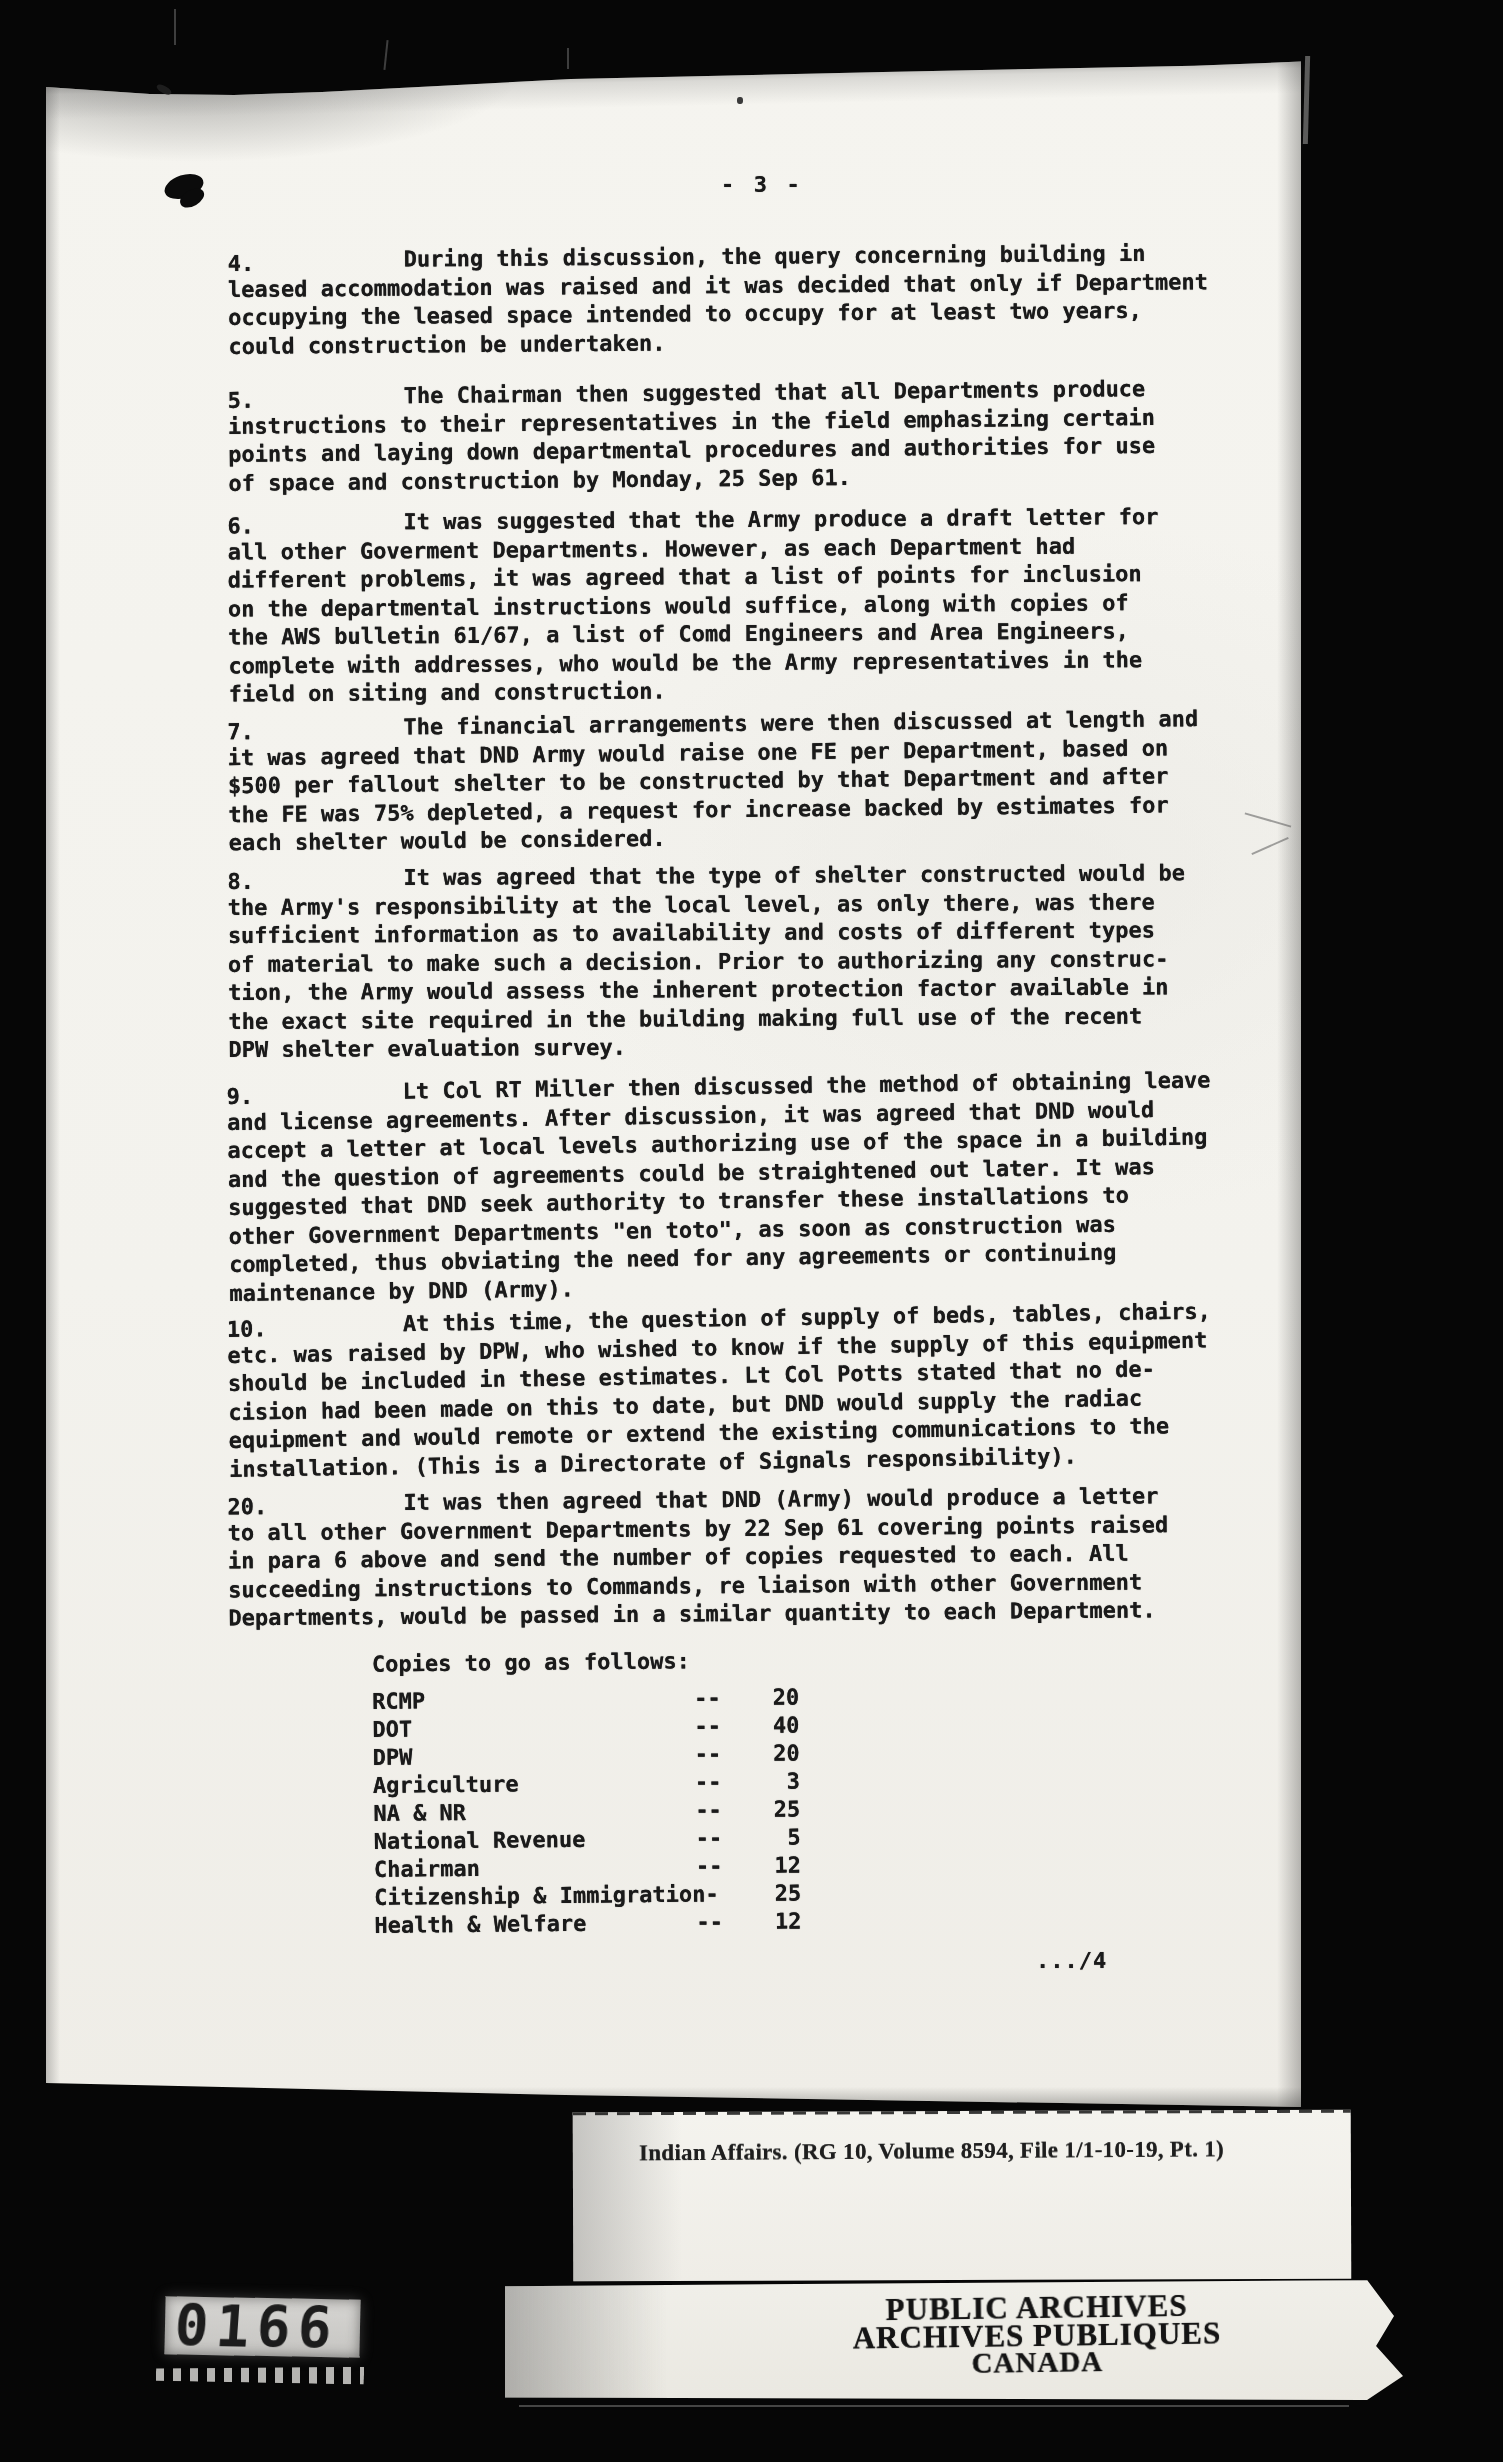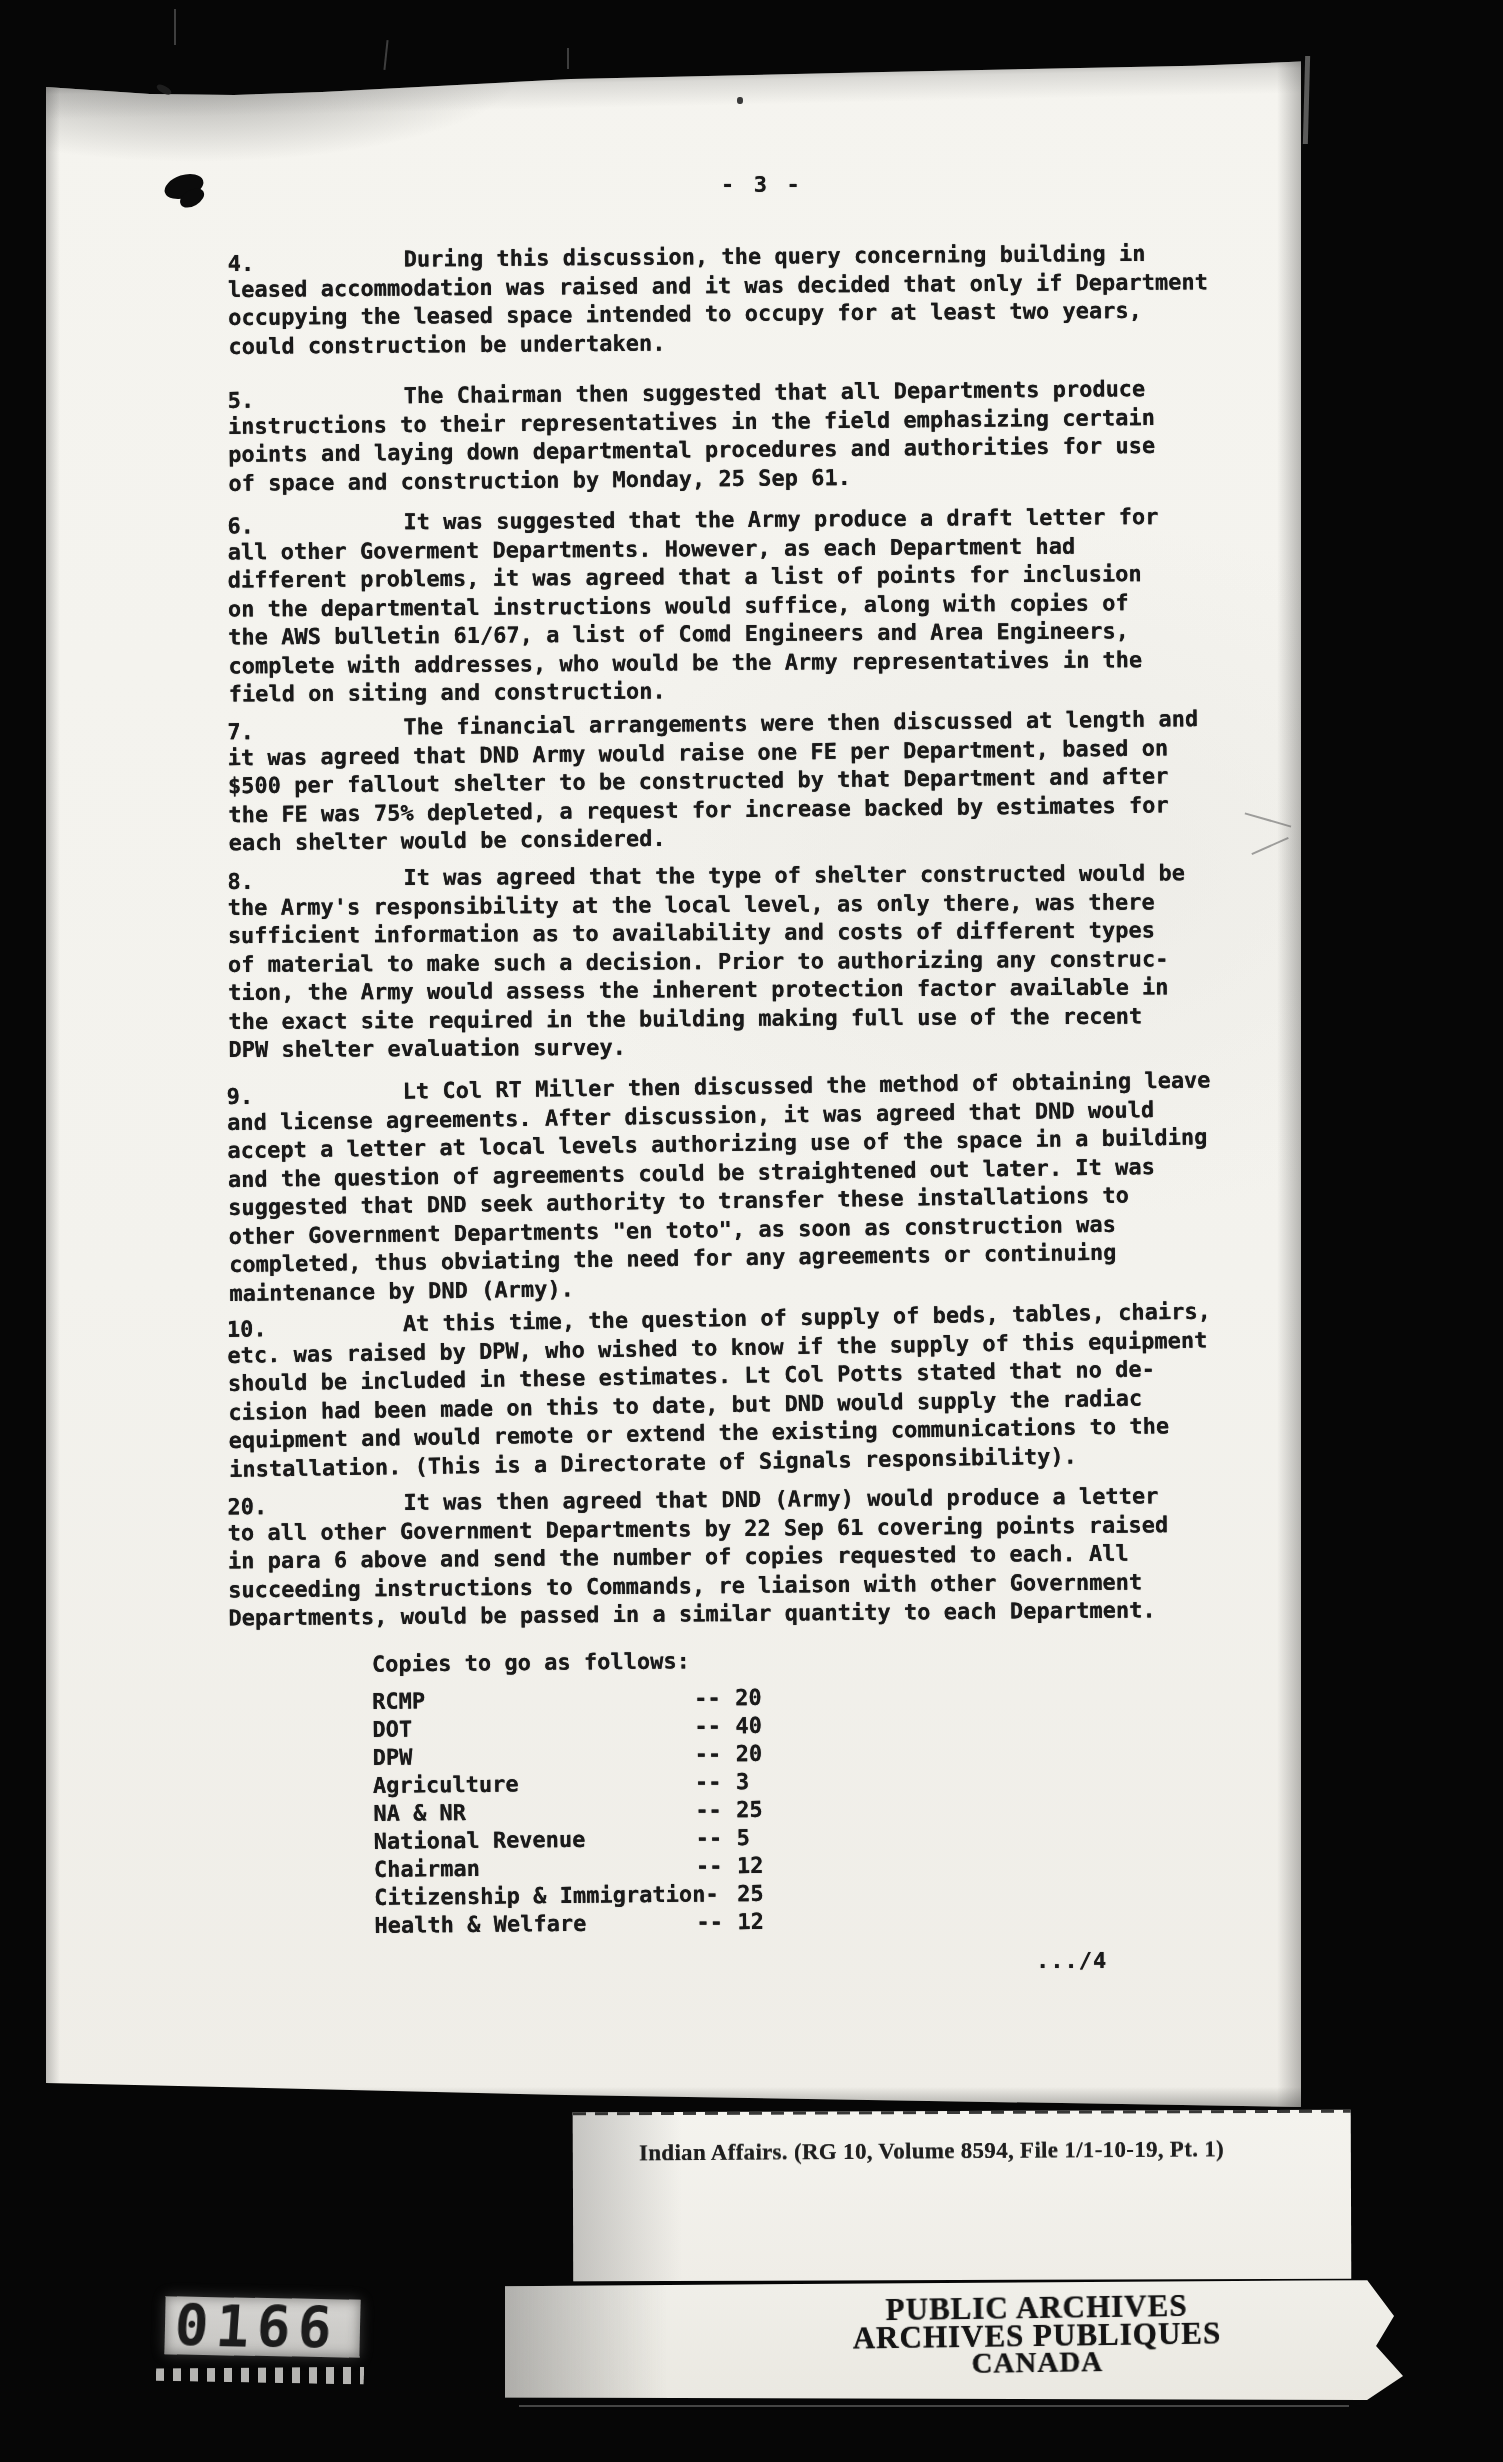--- a/index.html
+++ b/index.html
@@ -40,21 +40,21 @@
   }
   .pageno{position:absolute;left:493px;top:171px;letter-spacing:3.1px;}
   .para{position:absolute;left:0;margin:0;width:1017px;}
   .para .ptext{display:block;white-space:pre-line;text-indent:176px;}
   .para .pnum{position:absolute;left:0;top:2.6px;}
   .copies-heading{position:absolute;left:144px;top:1649px;margin:0;}
   .copies-list{position:absolute;left:144px;top:1688px;width:675px;}
   .crow{position:relative;height:28px;}
   .crow .clabel{position:absolute;left:0;}
   .crow .cdash{position:absolute;left:322px;}
-  .crow .cval{position:absolute;left:363px;width:64px;}
+  .crow .cval{position:absolute;left:363px;width:64px;text-align:right;}
   .contmark{position:absolute;left:808px;top:1947px;letter-spacing:1px;}
 
   
   .p0{top:243px;transform:rotate(-0.45deg);}
   .p1{top:379px;transform:rotate(-0.55deg);}
   .p2{top:506px;transform:rotate(-0.4deg);}
   .p3{top:710px;transform:rotate(-0.6deg);}
   .p4{top:862px;transform:rotate(-0.35deg);}
   .p5{top:1073px;transform:rotate(-0.8deg);}
   .p6{top:1305px;transform:rotate(-0.9deg);}

